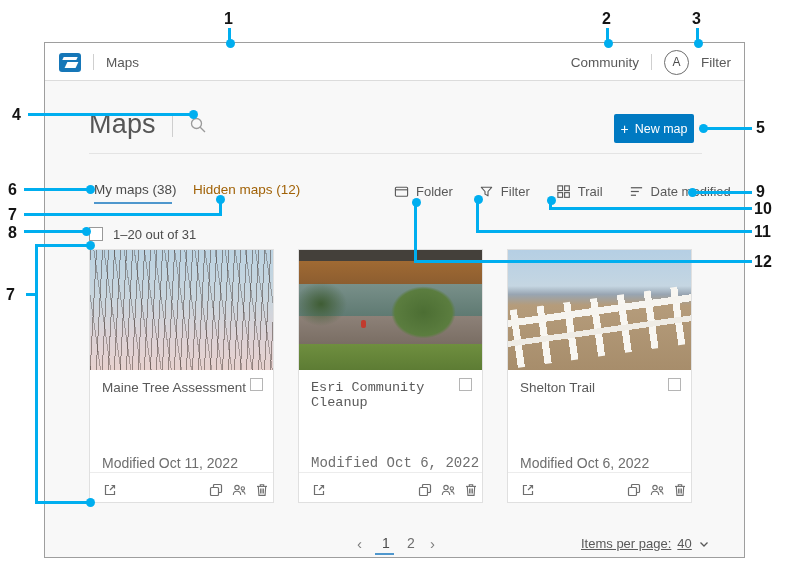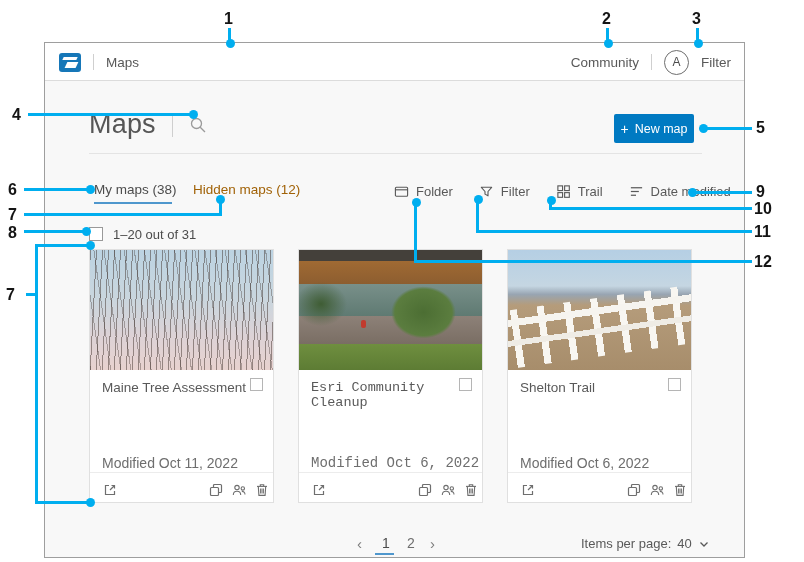--- a/index.html
+++ b/index.html
@@ -231,21 +231,21 @@
         <line x1="9.4" y1="6.5" x2="9.4" y2="11.5" stroke="#6e6e6e" stroke-width="1"></line>
       </svg>
     </div>
 
     <span class="chev abs" style="left:312px;top:492px;">‹</span>
     <span class="pgitem pgactive abs" style="left:337px;top:492px;">1</span>
     <div class="tabline" style="left:330px;top:510px;width:19px;"></div>
     <span class="pgitem abs" style="left:362px;top:492px;">2</span>
     <span class="chev abs" style="left:385px;top:492px;">›</span>
 
-    <div class="ipp abs" style="left:536px;top:493px;">
+    <div class="ipp abs" style="left:536px;top:493px;text-decoration:underline;">
       <span>Items per page:</span>
       <span>40</span>
       <svg width="12" height="12" viewBox="0 0 12 12">
         <polyline points="2.5,4.5 6,8 9.5,4.5" fill="none" stroke="#595959" stroke-width="1.3"></polyline>
       </svg>
     </div>
   </div>
 
   <div>
 

